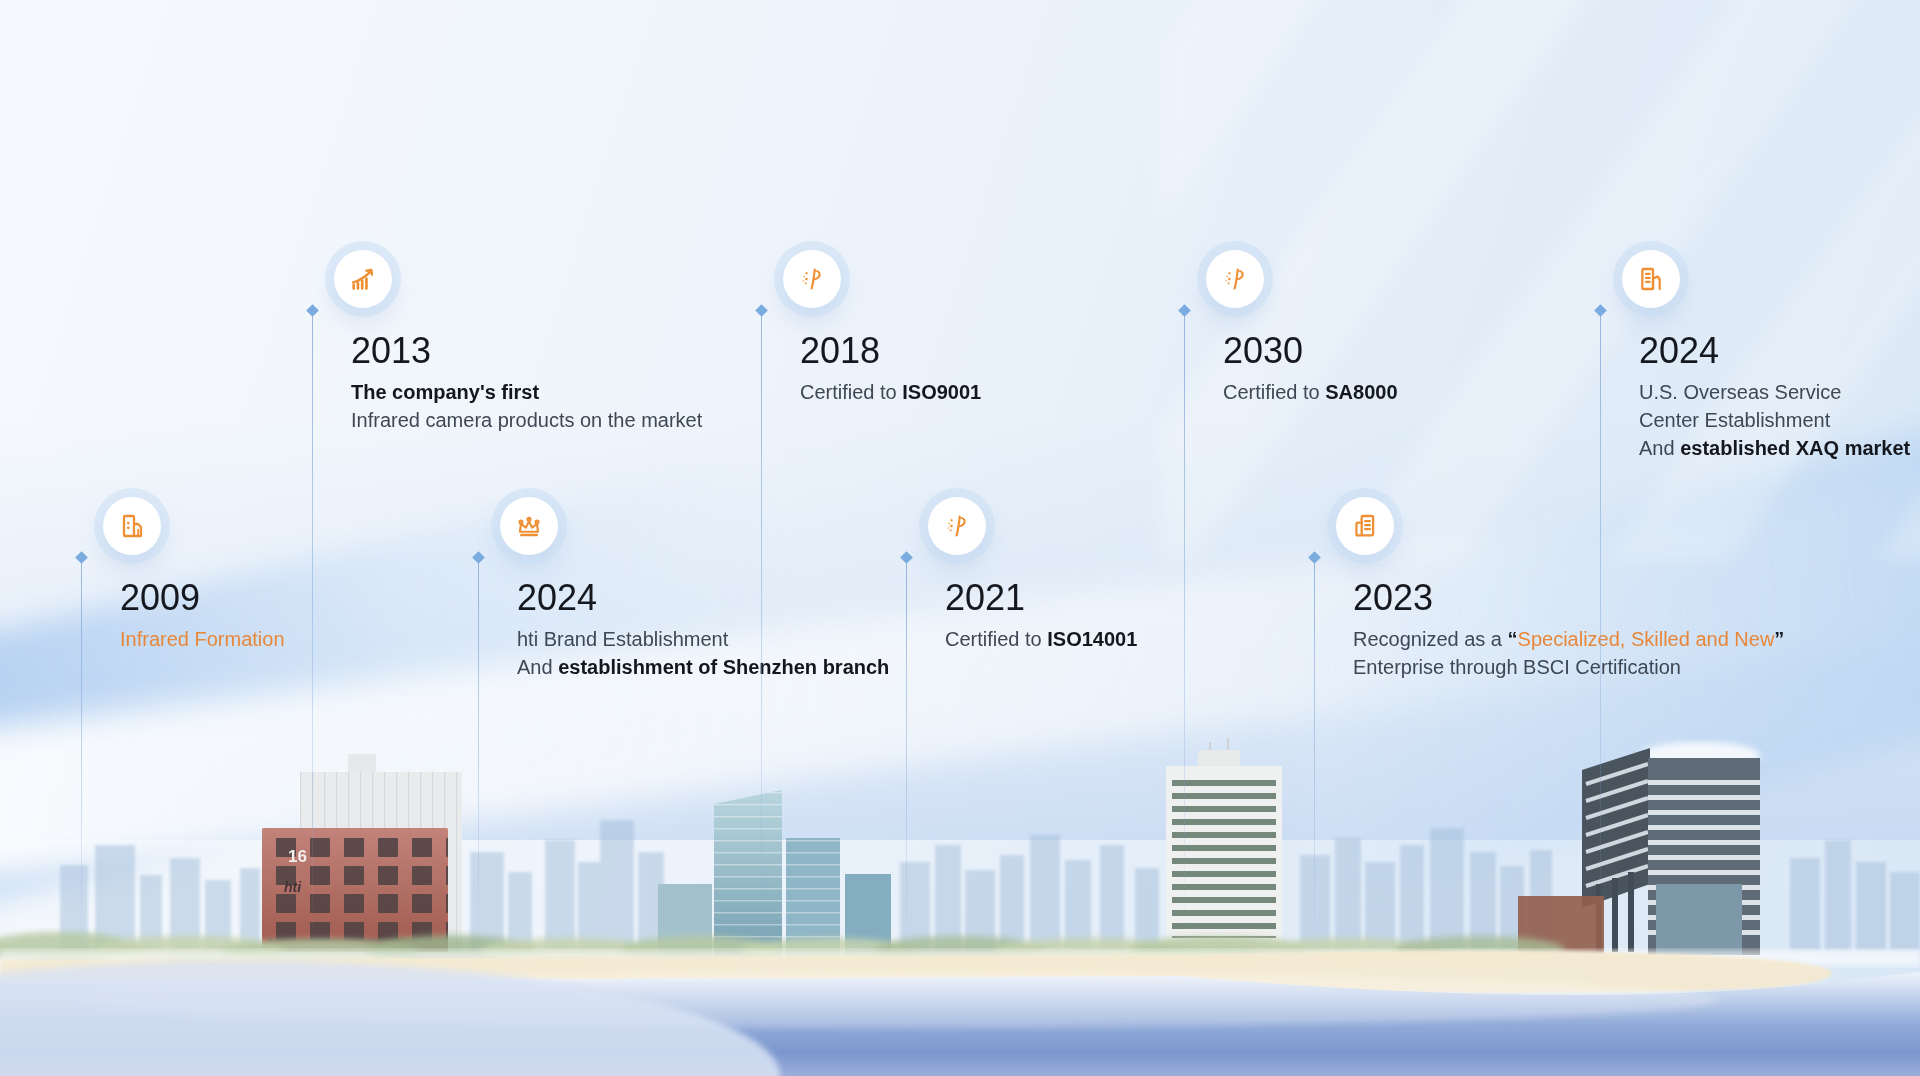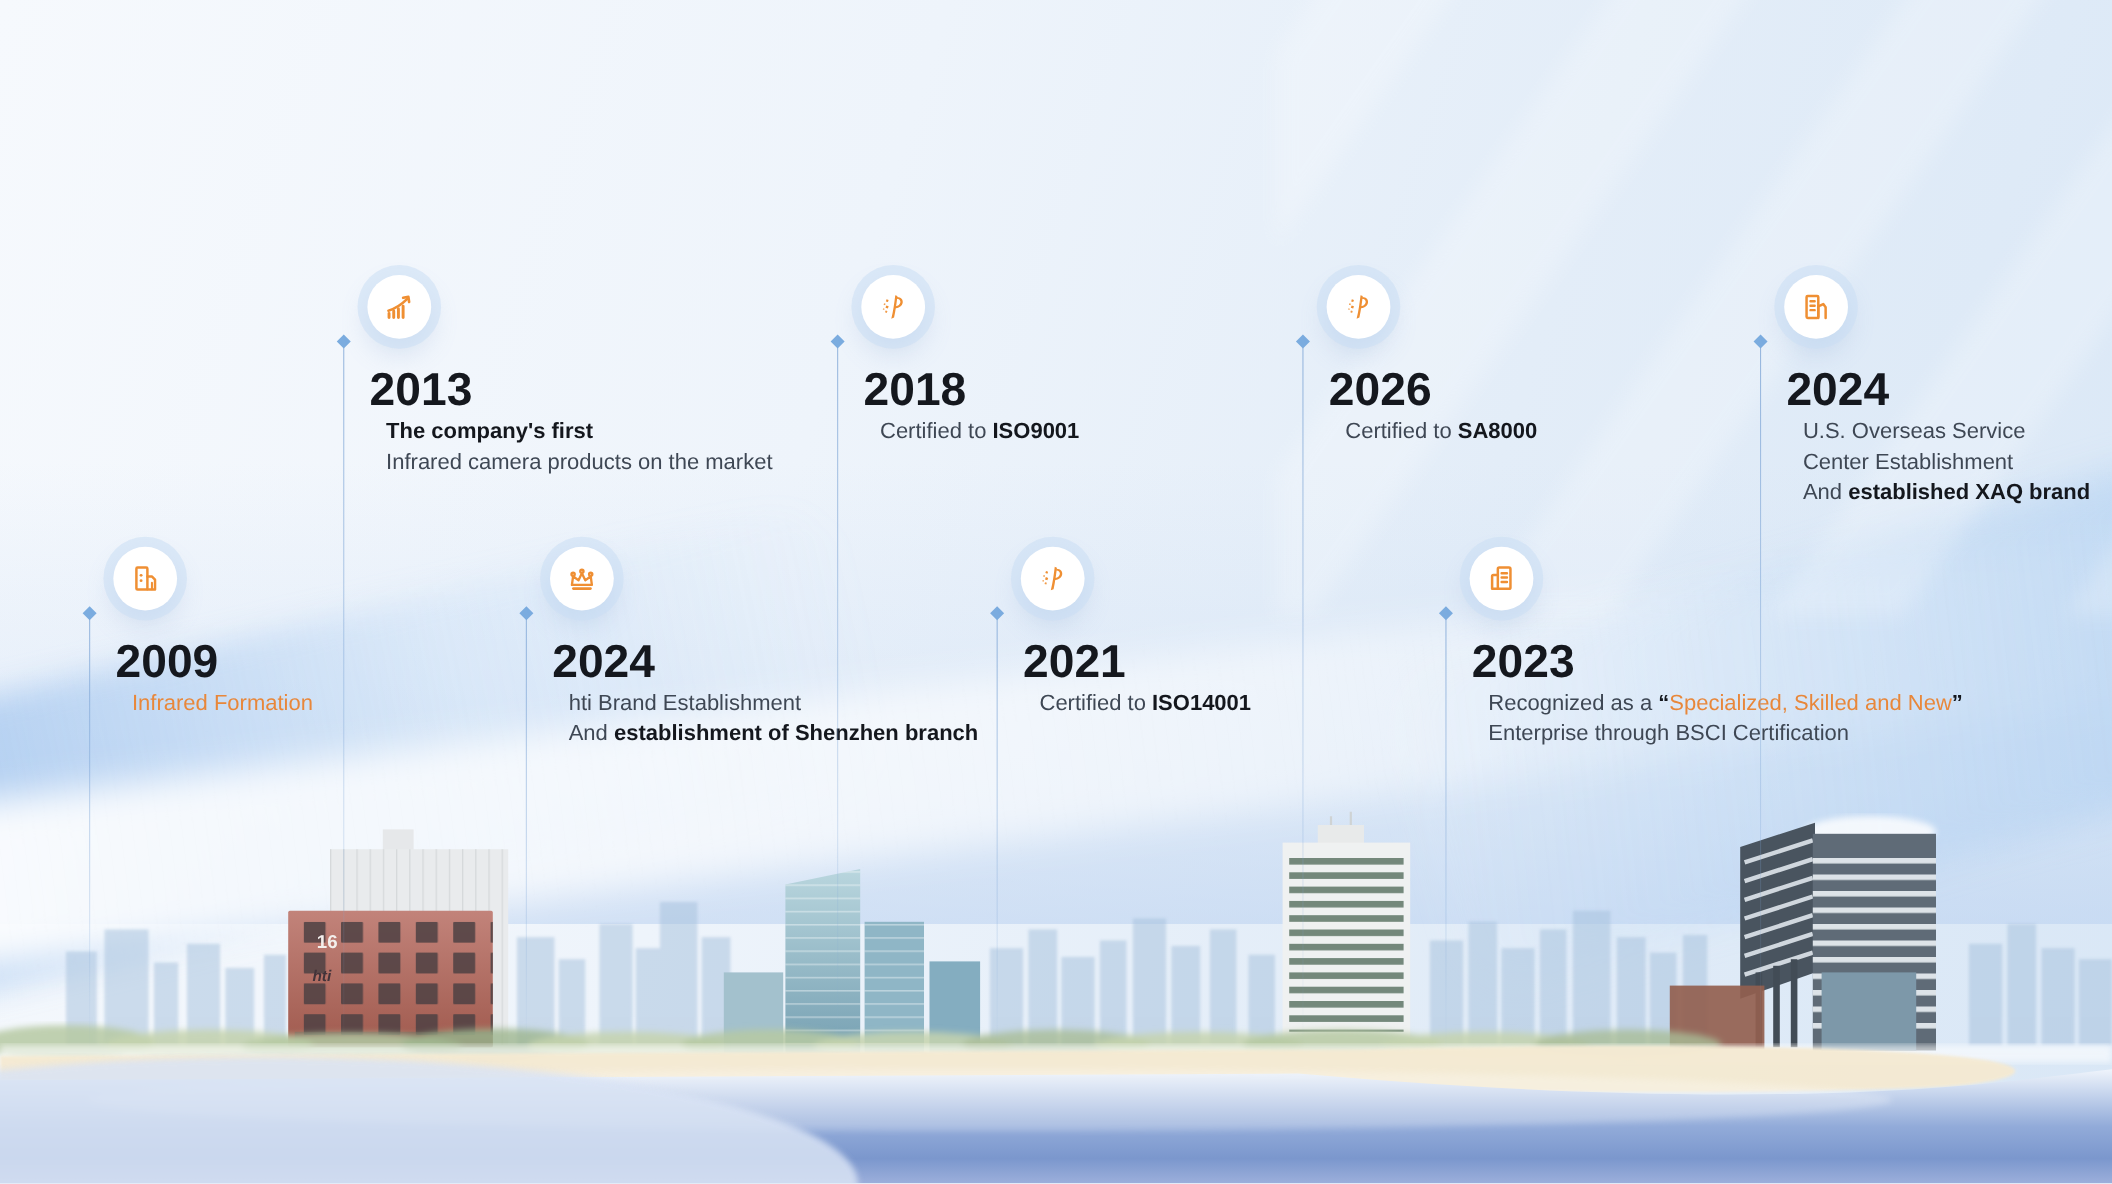--- a/index.html
+++ b/index.html
@@ -27,21 +27,21 @@
 
   
   .milestone{position:absolute;width:0;z-index:5;}
   .diamond{position:absolute;left:-4.5px;top:-4.5px;width:9px;height:9px;background:#7bacdf;transform:rotate(45deg);}
   .vline{position:absolute;left:-.5px;top:6px;width:1.5px;
     background:linear-gradient(180deg,rgba(124,164,213,.75),rgba(124,164,213,.30) 65%,rgba(124,164,213,0) 100%);}
   .icon-halo{position:absolute;left:22px;top:-60px;width:58px;height:58px;border-radius:50%;background:#fff;
     box-shadow:0 0 0 9px rgba(203,223,244,.55), 0 12px 24px rgba(140,170,212,.30);
     display:flex;align-items:center;justify-content:center;}
   .icon-halo svg{width:32px;height:32px;display:block;}
-  .year{position:absolute;left:24px;top:20px;font-size:42px;font-weight:700;color:#15181e;white-space:nowrap;}
+  .year{position:absolute;left:39px;top:20px;font-size:36px;font-weight:400;color:#15181e;white-space:nowrap;}
   .desc{position:absolute;left:39px;top:68px;white-space:nowrap;font-size:20px;line-height:28px;}
   .seg-normal{color:#3e4754;}
   .seg-bold{color:#14171d;font-weight:700;}
   .seg-orange{color:#e8873a;}
 </style>
 </head>
 <body>
 
 <div id="stage">
 
@@ -303,21 +303,21 @@
      <path d="M13.4 4 C12.8 9.2 12 15 10.7 20 L12.6 19.3 C13.7 14.4 14.4 9 14.9 4.6 Z"></path>
      <path d="M14.6 5.2 C17.4 5.4 18.8 7 18.5 9 C18.2 11.4 15.7 13 12.7 13.1 L13 11.6 C15.1 11.5 16.7 10.4 16.9 8.8 C17.1 7.4 16 6.5 14.3 6.4 Z"></path>
      <rect x="7.2" y="7" width="1.5" height="1.5" transform="rotate(18 7.9 7.7)"></rect>
      <rect x="5.6" y="9.6" width="1.1" height="1.1" transform="rotate(18 6.1 10.1)" opacity=".85"></rect>
      <rect x="7" y="11.2" width="1.7" height="1.7" transform="rotate(18 7.8 12)"></rect>
      <rect x="5" y="13" width="1" height="1" transform="rotate(18 5.5 13.5)" opacity=".8"></rect>
      <rect x="6.6" y="14.6" width="1.3" height="1.3" transform="rotate(18 7.2 15.2)" opacity=".9"></rect>
           </g>
         </svg>
       </span>
-    <div class="year">2026</div>
+    <div class="year">2030</div>
     <div class="desc">
         <div class="dline"><span class="seg-normal">Certified to </span><span class="seg-bold">SA8000</span></div>
       </div>
   </div>
     <div class="milestone" style="left: 1314px; top: 557px;">
     <span class="diamond"></span>
     <span class="vline" style="height: 393px;"></span>
     <span class="icon-halo">
         <svg viewBox="0 0 24 24">
           <g fill="none" stroke="#ef8f33" stroke-width="1.7" stroke-linejoin="round" stroke-linecap="round">
@@ -342,16 +342,16 @@
      <rect x="5.5" y="4.5" width="8" height="15" rx="0.8"></rect>
      <path d="M8.2 8.2 h2.8 M8.2 11.2 h2.8 M8.2 14.2 h2.8"></path>
      <path d="M13.5 19.5 v-7.8 l3.4 -1.6 l1.6 2.1 v7.3"></path>
           </g>
         </svg>
       </span>
     <div class="year">2024</div>
     <div class="desc">
         <div class="dline"><span class="seg-normal">U.S. Overseas Service</span></div>
         <div class="dline"><span class="seg-normal">Center Establishment</span></div>
-        <div class="dline"><span class="seg-normal">And </span><span class="seg-bold">established XAQ brand</span></div>
+        <div class="dline"><span class="seg-normal">And </span><span class="seg-bold">established XAQ market</span></div>
       </div>
   </div>
   </div>
 
 </body></html>

